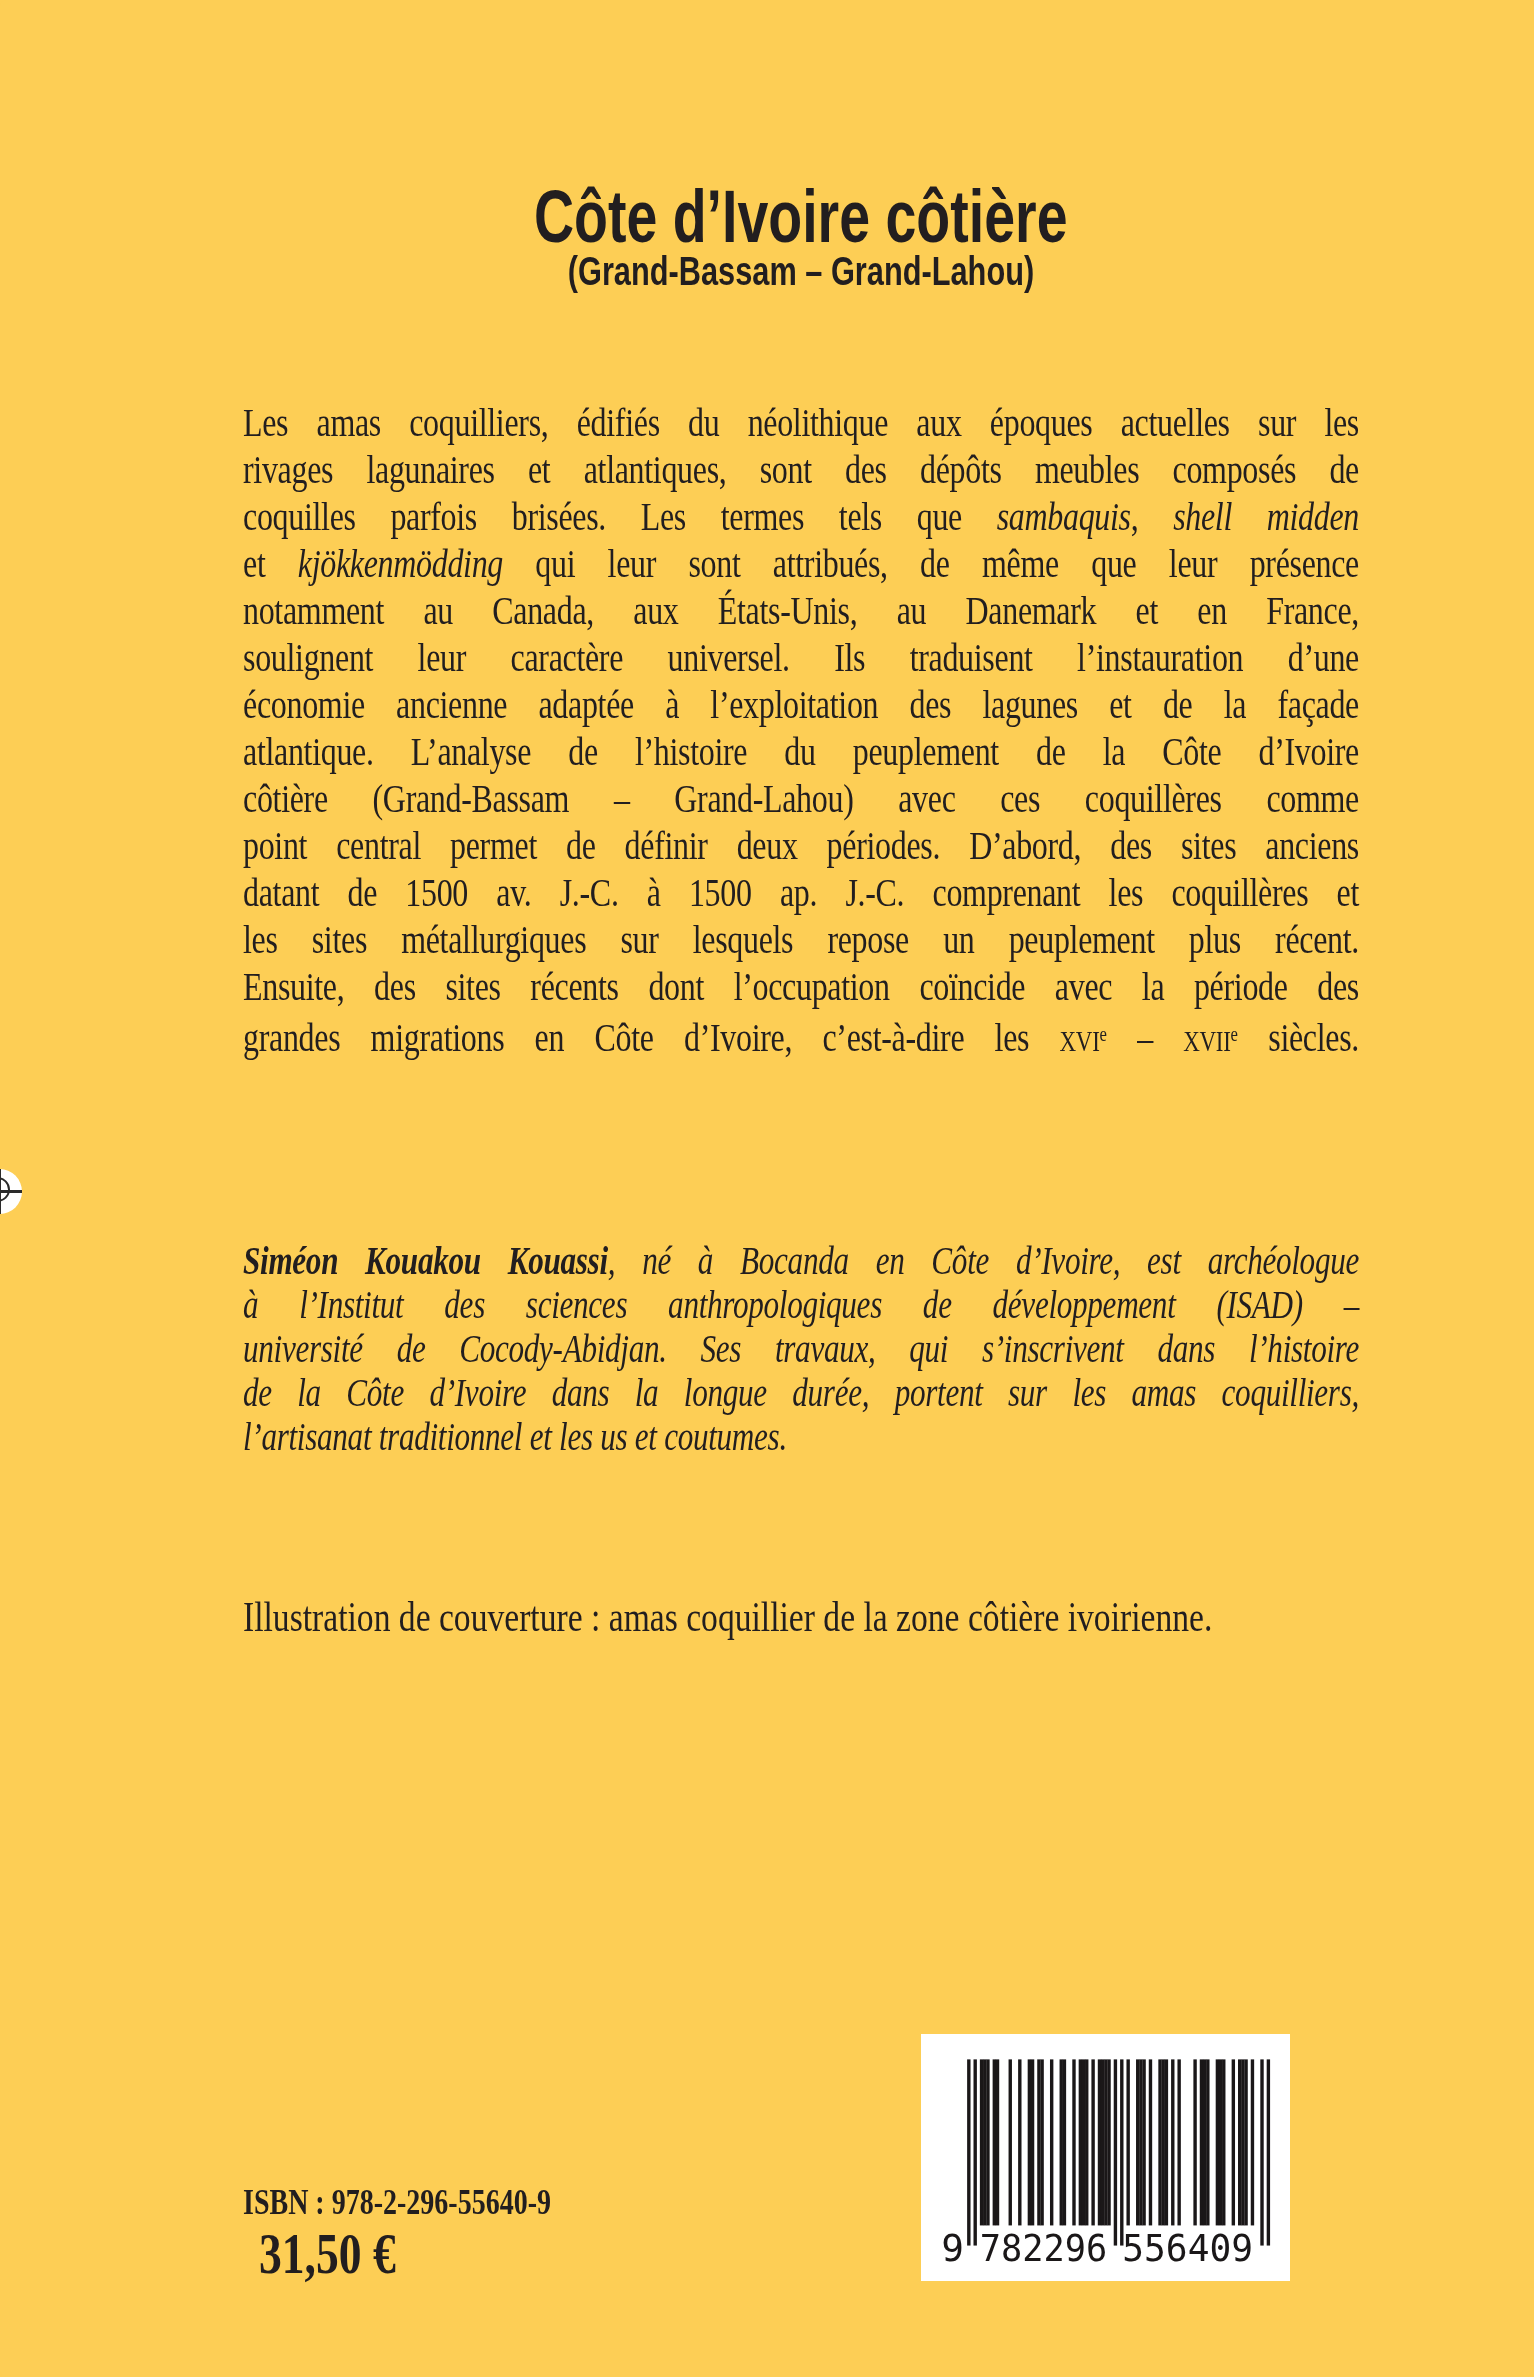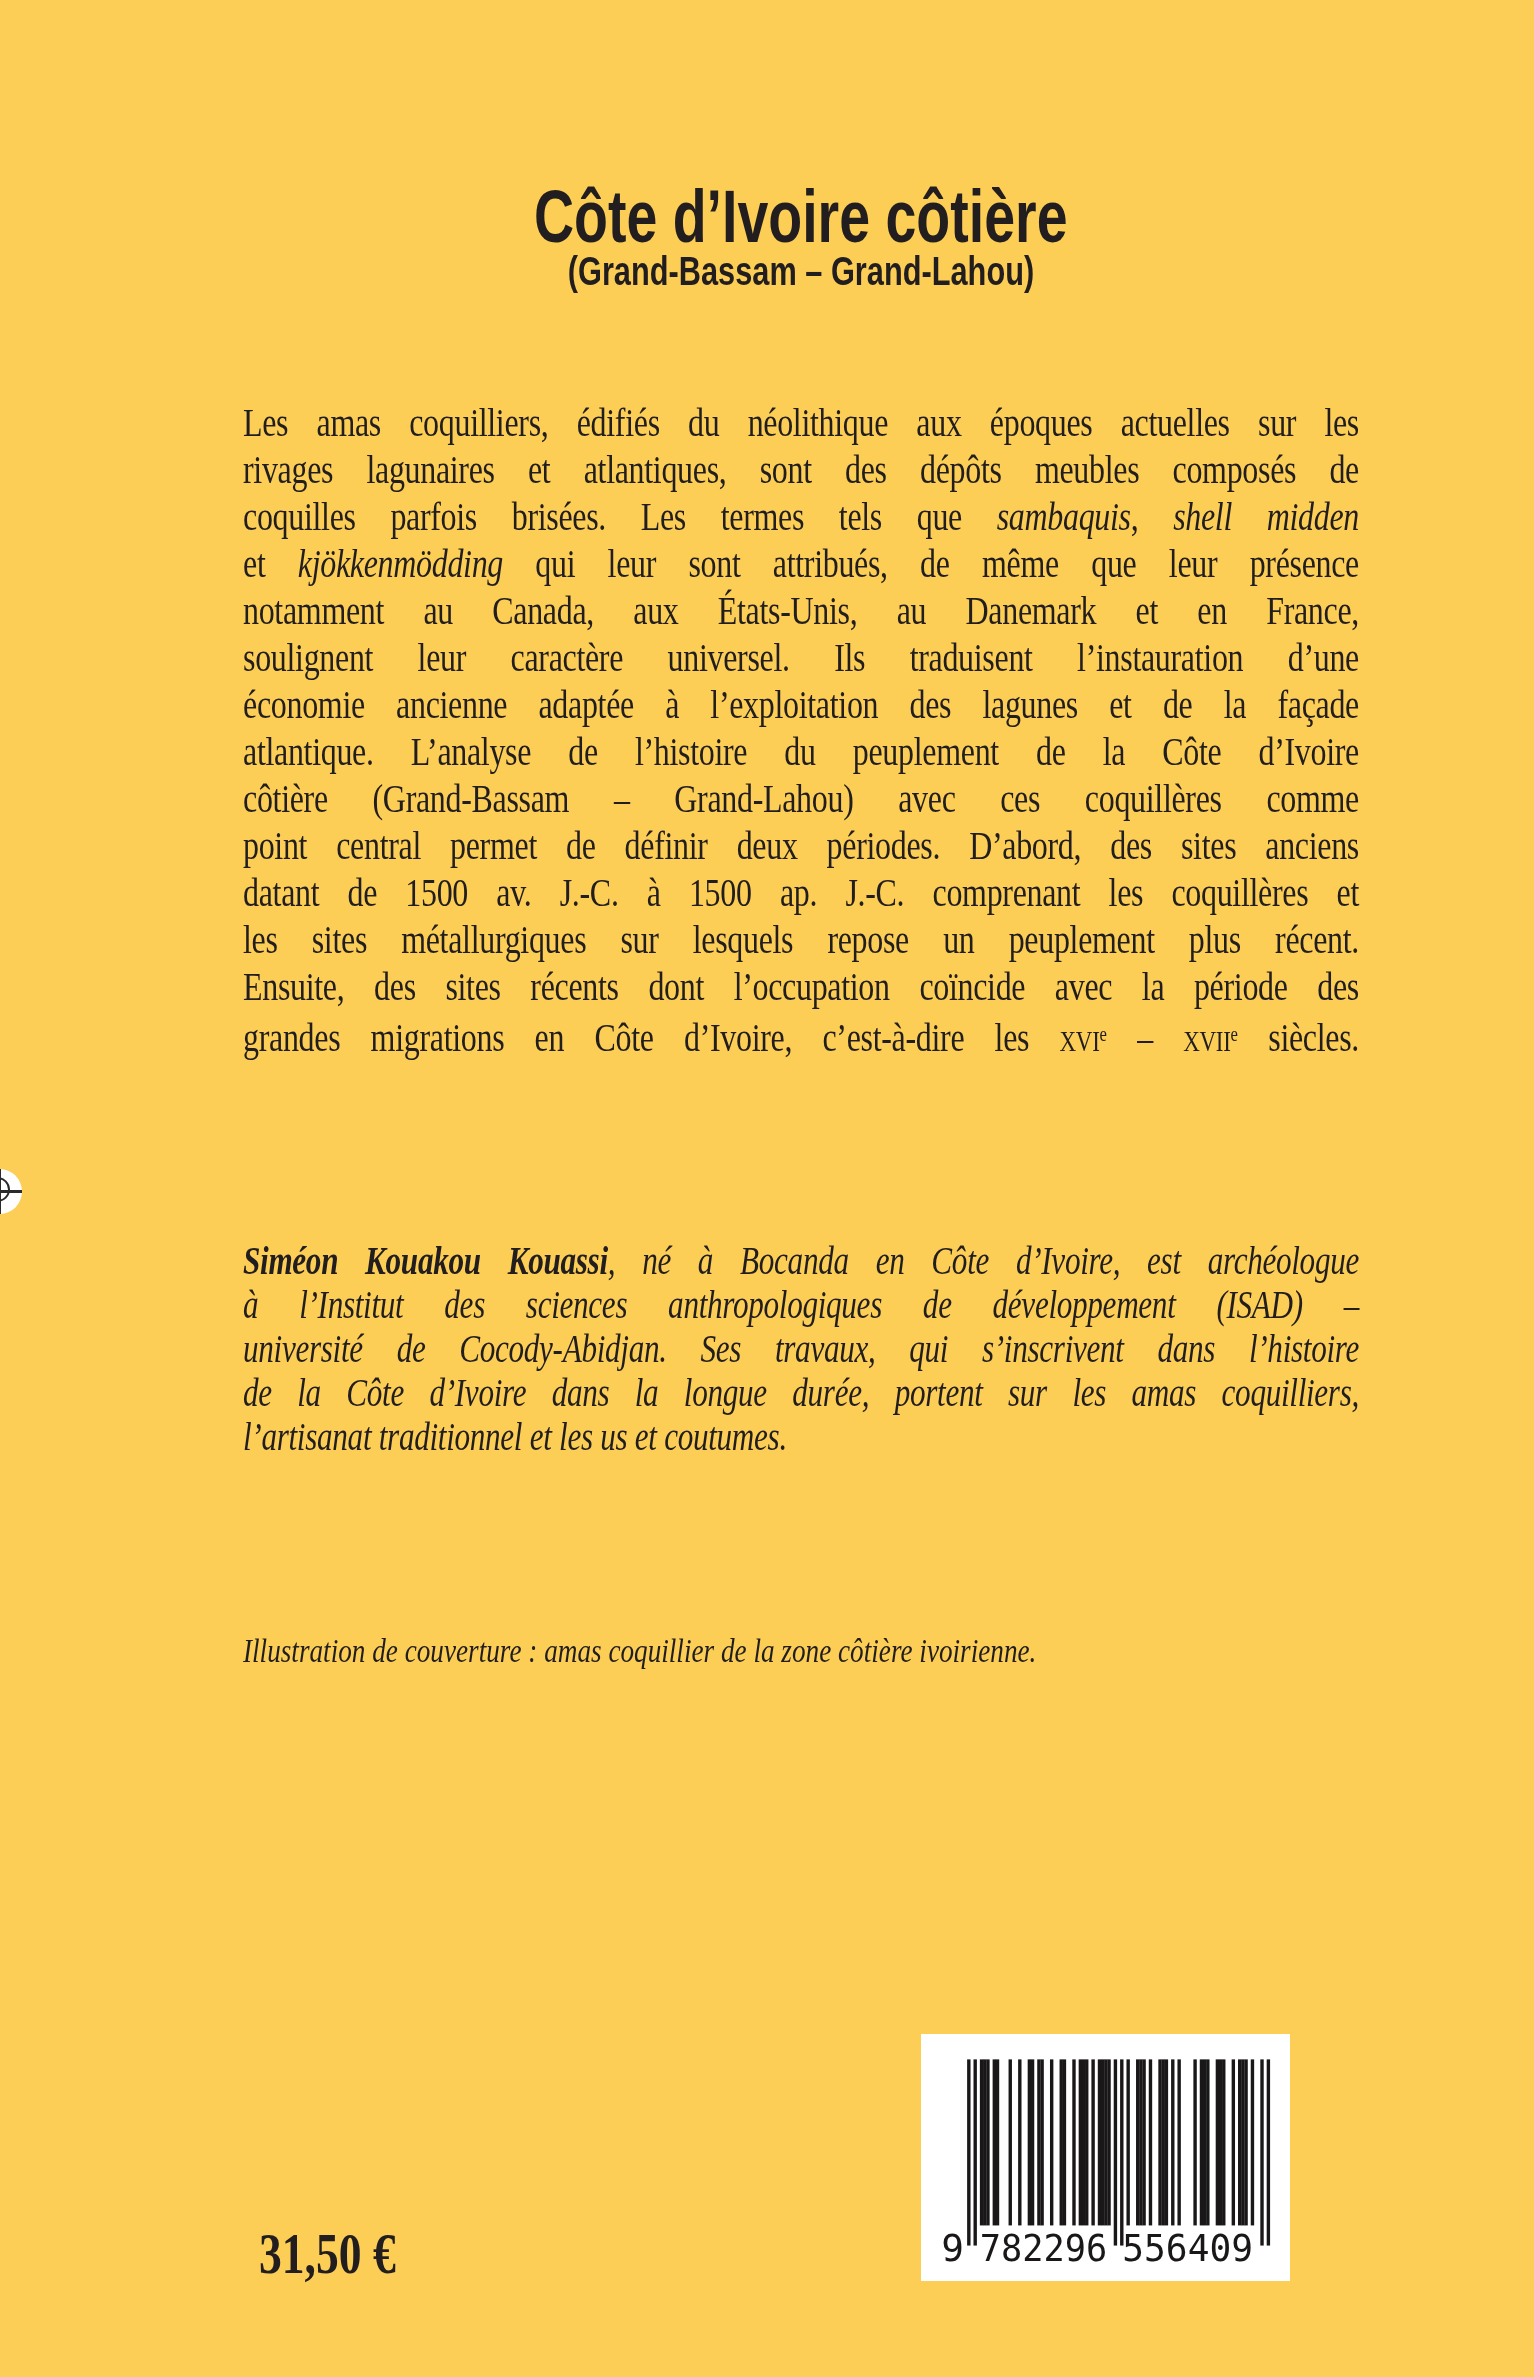--- a/index.html
+++ b/index.html
@@ -42,22 +42,22 @@
     text-align: justify; text-align-last: justify;
   }
   .text-line.last { text-align-last: left; }
   .seg.it { font-style: italic; }
   .seg.bd { font-weight: bold; }
   .seg.sc { text-transform: uppercase; font-size: 0.72em; }
   .seg.sup { font-size: 0.52em; vertical-align: 0.48em; letter-spacing: 0; }
 
   
   .note {
-    position: absolute; left: 243px; top: 1632px;
-    font-size: 34px; line-height: 1.1; white-space: nowrap; font-style: italic;
+    position: absolute; left: 243px; top: 1594px;
+    font-size: 42px; line-height: 1.1; white-space: nowrap;
   }
   .isbn {
     position: absolute; left: 243px; top: 2183px;
     font-size: 35px; font-weight: bold; white-space: nowrap;
   }
   .price {
     position: absolute; left: 259px; top: 2221px;
     font-size: 57px; font-weight: bold; white-space: nowrap;
   }
   .note .squeeze, .isbn .squeeze, .price .squeeze {
@@ -132,20 +132,23 @@
       <div class="text-line"><span class="seg it">à l’Institut des sciences anthropologiques de développement (ISAD) –</span></div>
       <div class="text-line"><span class="seg it">université de Cocody-Abidjan. Ses travaux, qui s’inscrivent dans l’histoire</span></div>
       <div class="text-line"><span class="seg it">de la Côte d’Ivoire dans la longue durée, portent sur les amas coquilliers,</span></div>
       <div class="text-line last"><span class="seg it">l’artisanat traditionnel et les us et coutumes.</span></div>
     </div>
 
   <div class="note">
     <span class="squeeze">Illustration de couverture : amas coquillier de la zone côtière ivoirienne.</span>
   </div>
 
+  <div class="isbn">
+    <span class="squeeze">ISBN : 978-2-296-55640-9</span>
+  </div>
   <div class="price">
     <span class="squeeze">31,50 €</span>
   </div>
 
   <div class="barcode-box" style="background: rgb(255, 255, 255);">
       <svg width="369" height="247" viewBox="0 0 440 294">
         <rect x="55.00" y="30" width="4.05" height="222" fill="#1A1718"></rect>
         <rect x="62.60" y="30" width="4.05" height="222" fill="#1A1718"></rect>
         <rect x="70.20" y="30" width="4.05" height="198" fill="#1A1718"></rect>
         <rect x="74.00" y="30" width="4.05" height="198" fill="#1A1718"></rect>

